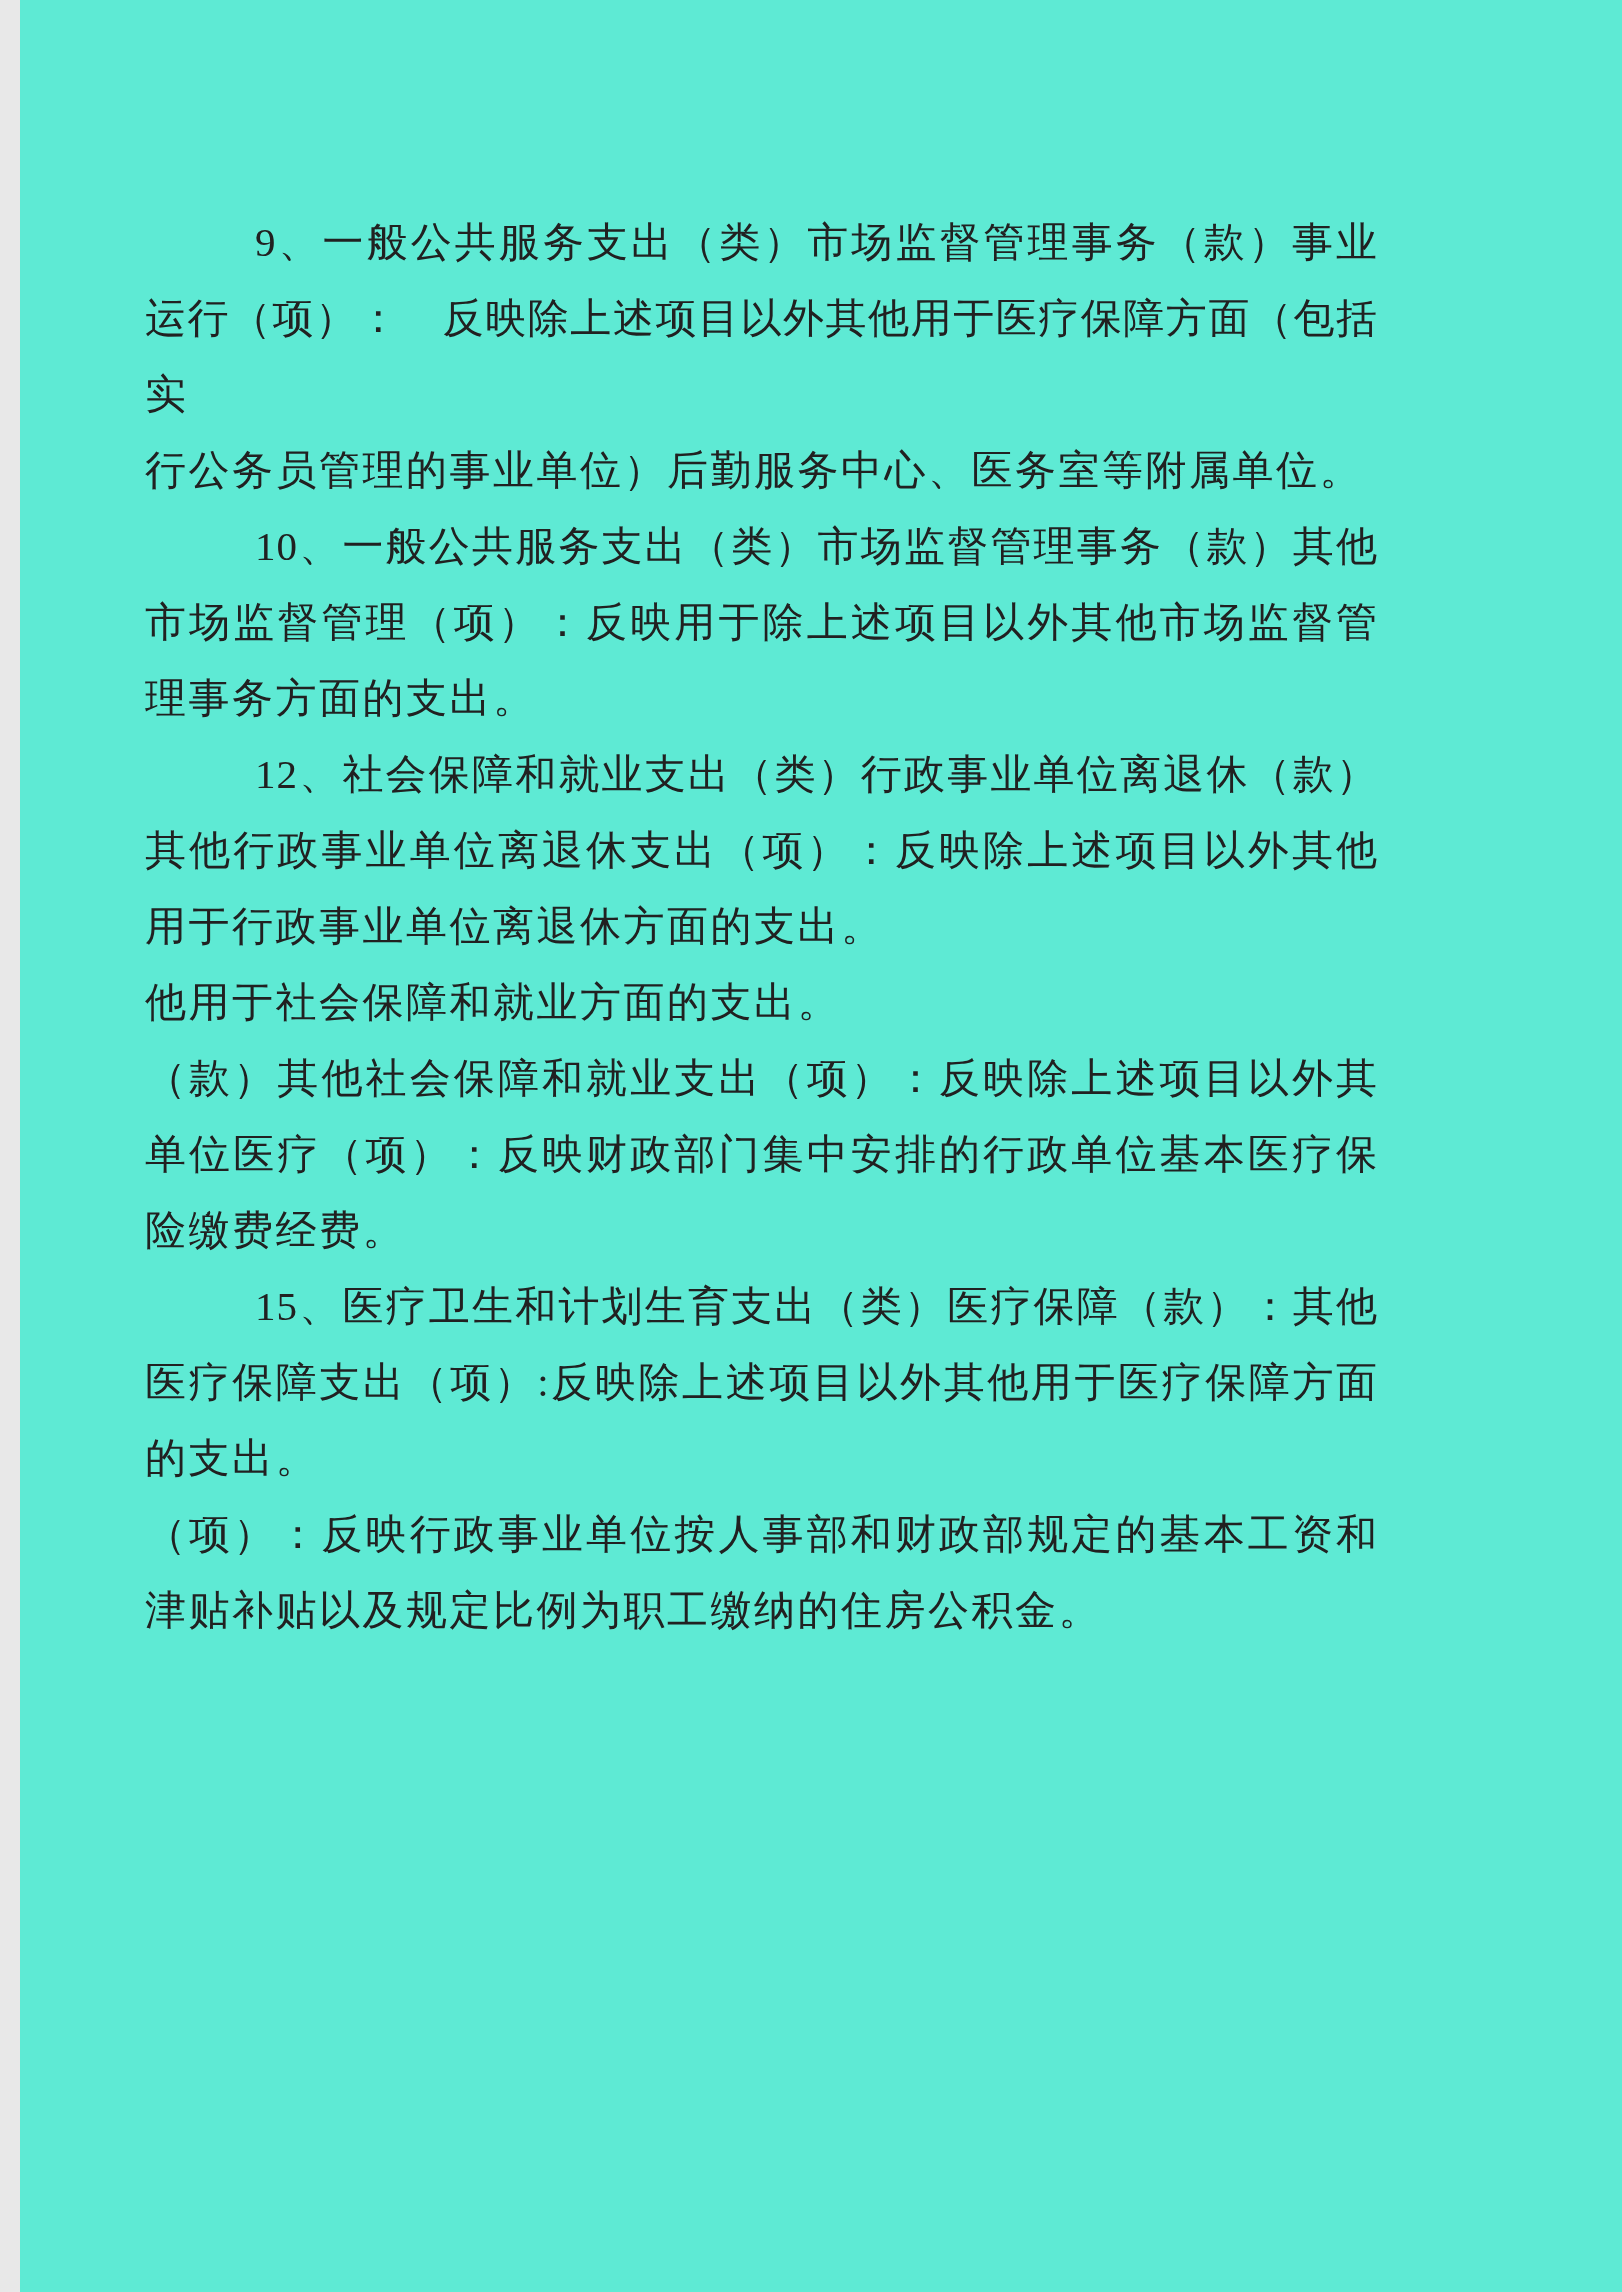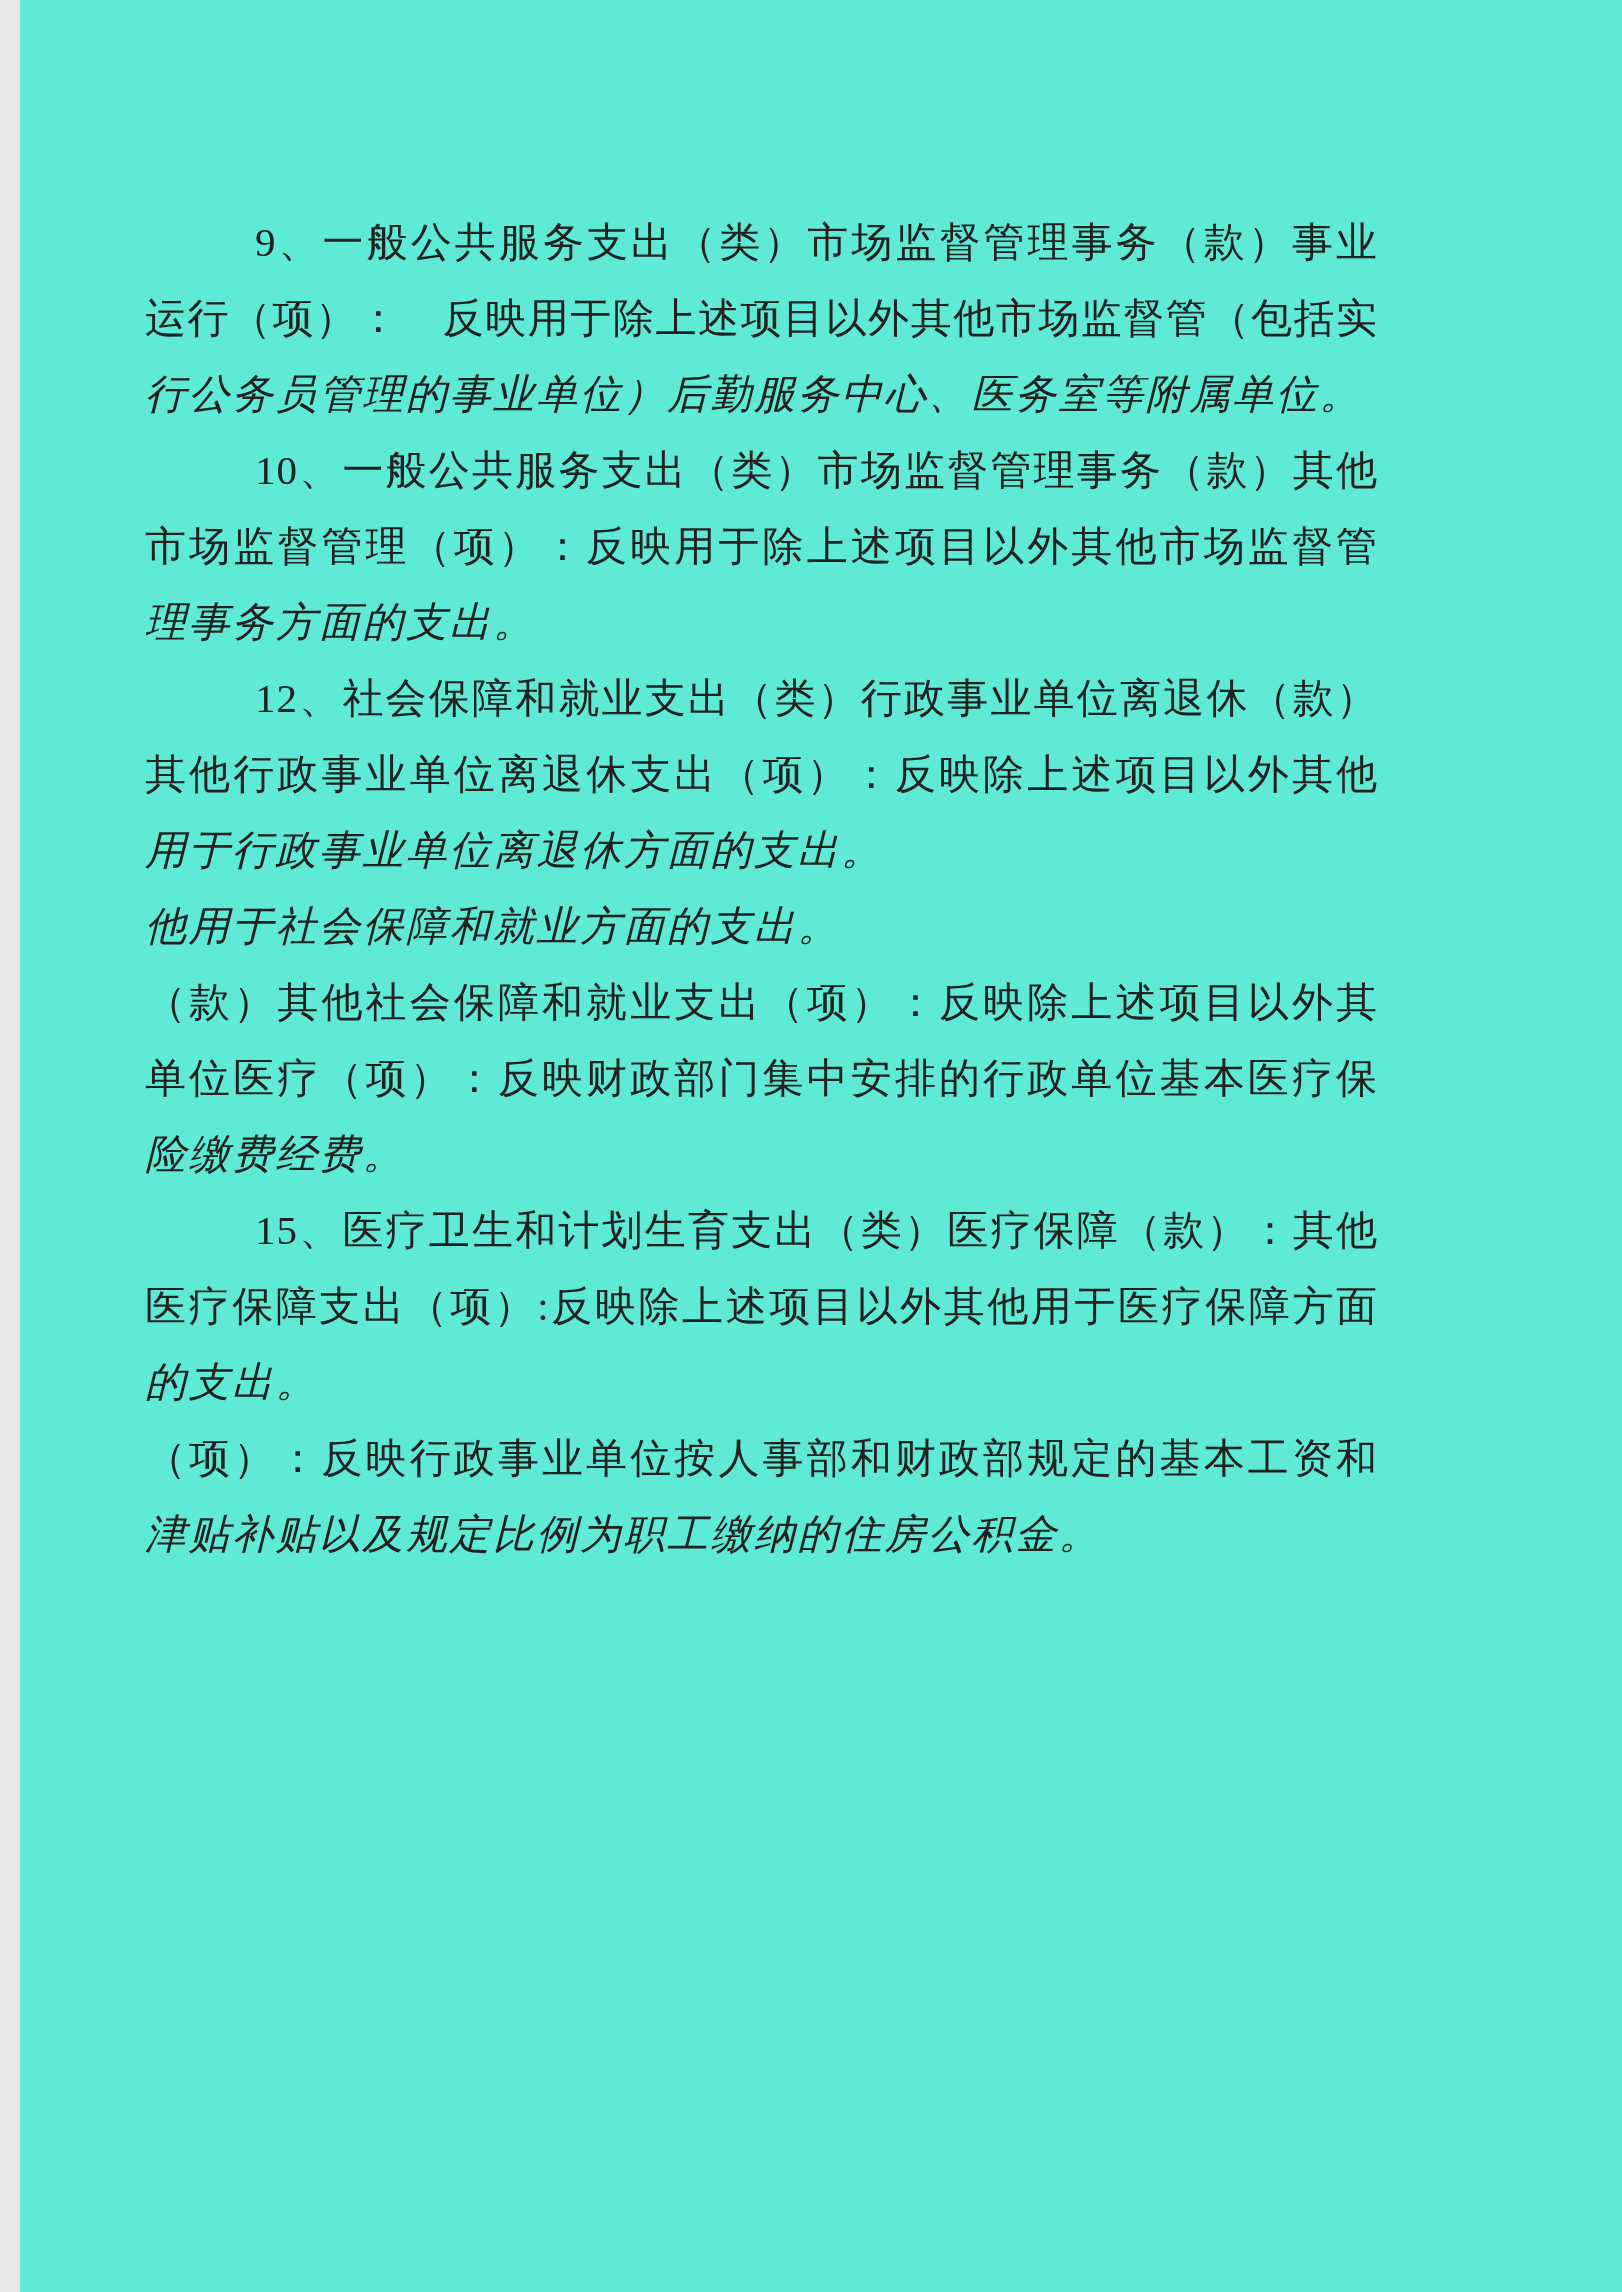--- a/index.html
+++ b/index.html
@@ -37,31 +37,30 @@
     letter-spacing: 1px;
     overflow: hidden;
   }
   .line.indent {
     text-indent: 110px;
   }
   .line.last {
     text-align: left;
     text-align-last: left;
     letter-spacing: 2.5px;
-    font-style: italic;
   }
 </style>
 </head>
 <body>
 
 <div class="page" style="background: #5eead4; margin-left: 20px;">
   <div class="text-block" style="color: rgb(33, 33, 33);">
       <div class="paragraph">
         <div class="line indent">9、一般公共服务支出（类）市场监督管理事务（款）事业</div>
-        <div class="line">运行（项）：　反映用于除上述项目以外其他市场监督管（包括实</div>
+        <div class="line">运行（项）：　反映除上述项目以外其他用于医疗保障方面（包括实</div>
         <div class="line last">行公务员管理的事业单位）后勤服务中心、医务室等附属单位。</div>
       </div>
       <div class="paragraph">
         <div class="line indent">10、一般公共服务支出（类）市场监督管理事务（款）其他</div>
         <div class="line">市场监督管理（项）：反映用于除上述项目以外其他市场监督管</div>
         <div class="line last">理事务方面的支出。</div>
       </div>
       <div class="paragraph">
         <div class="line indent">12、社会保障和就业支出（类）行政事业单位离退休（款）</div>
         <div class="line">其他行政事业单位离退休支出（项）：反映除上述项目以外其他</div>

